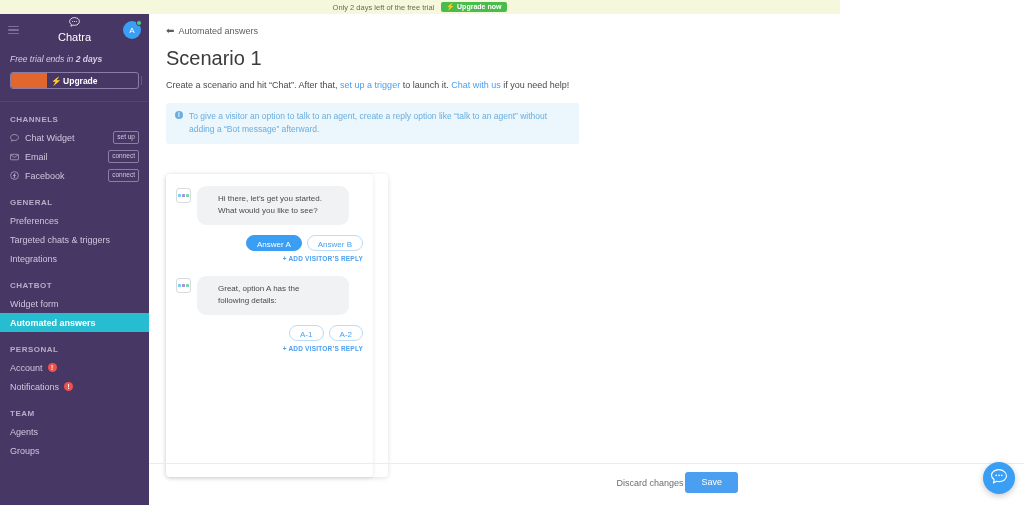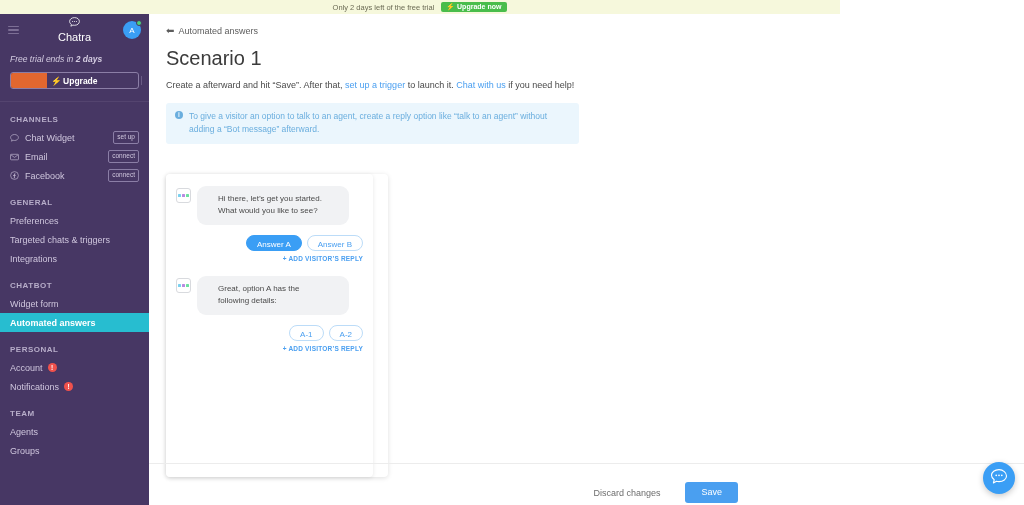--- a/index.html
+++ b/index.html
@@ -222,22 +222,22 @@
     font-size: 6.5px; font-weight: bold; letter-spacing: .2px;
     color: #4a9ff0; cursor: pointer;
   }
 
   
   .footer-sep {
     position: absolute; left: 0; top: 449px;
     width: 875px; height: 1px; background: #ececec;
   }
   .footer-actions {
-    position: absolute; right: 286px; top: 468px;
-    display: flex; align-items: center; gap: 25px;
+    position: absolute; right: 286px; top: 458px;
+    display: flex; align-items: center; gap: 2px;
   }
   .discard-link { font-size: 9px; color: #6d6d6d; cursor: pointer; }
   .save-btn {
     background: #4a9ff0; color: #fff;
     border: none; border-radius: 3px;
     font-size: 9px; font-family: inherit;
     padding: 5px 16px 6px 16px;
     cursor: pointer;
   }
 
@@ -374,21 +374,21 @@
 <div class="main">
 
   <div class="back-link">
     <span class="back-arrow">⬅</span>
     <span>Automated answers</span>
   </div>
 
   <h1 class="page-title">Scenario 1</h1>
 
   <div class="subtitle">
-    <span>Create a afterward and hit “Save”. After that, </span><a>set up a trigger</a><span> to launch it. </span><a>Chat with us</a><span> if you need help!</span>
+    <span>Create a scenario and hit “Chat”. After that, </span><a>set up a trigger</a><span> to launch it. </span><a>Chat with us</a><span> if you need help!</span>
   </div>
 
   <div class="notice">
     <span class="notice-ico">i</span>
     <span>To give a visitor an option to talk to an agent, create a reply option like “talk to an agent” without adding a “Bot message” afterward.</span>
   </div>
 
   <div class="scenario-panel">
     <div class="scenario-inner">
       <div id="scenario-messages">

